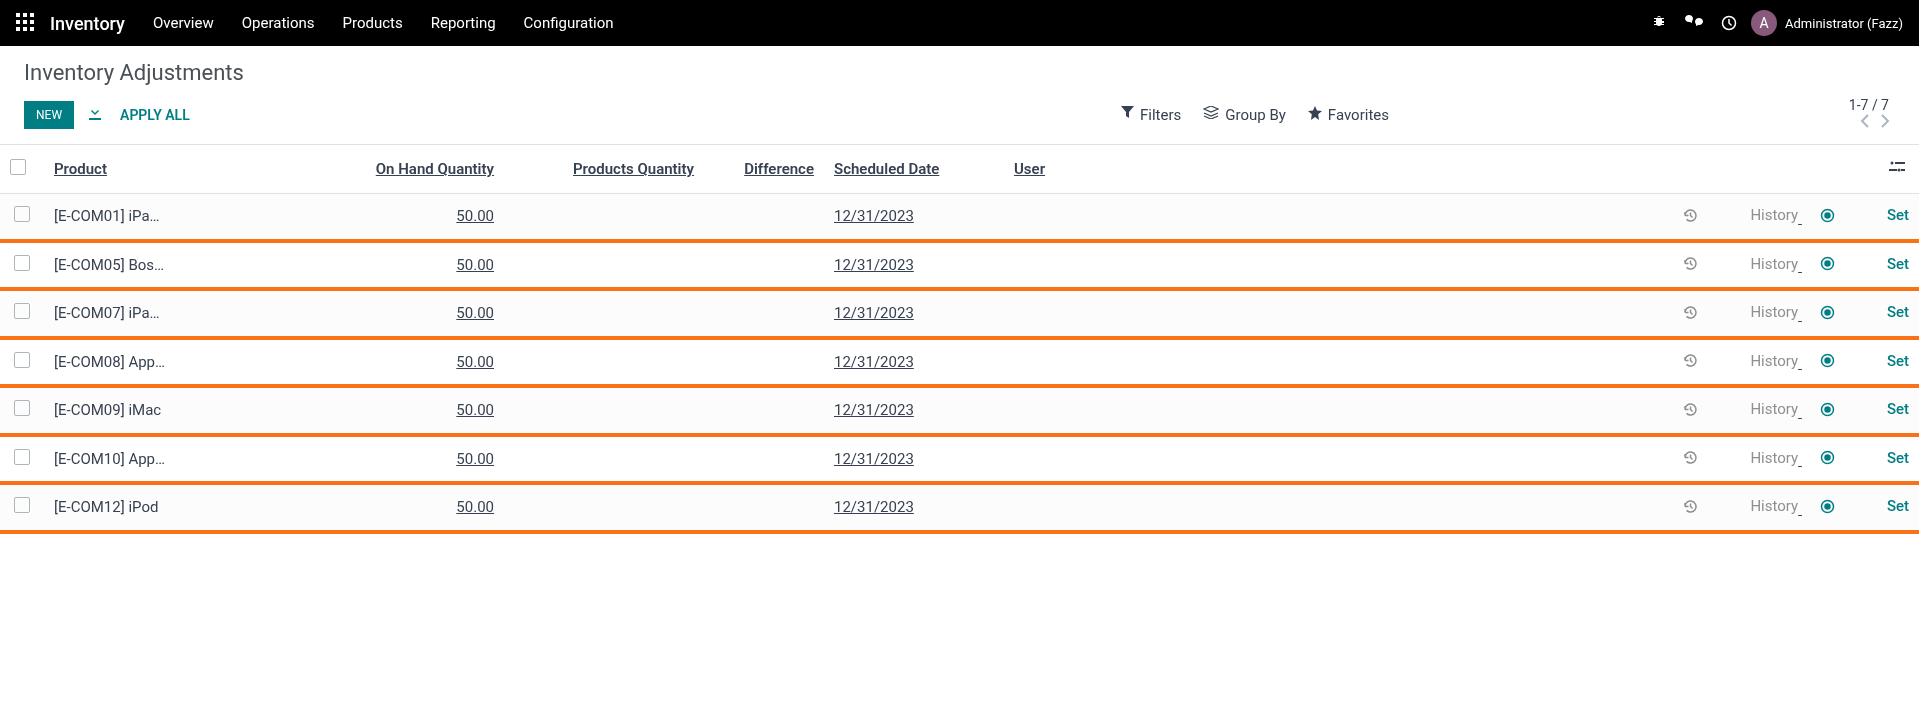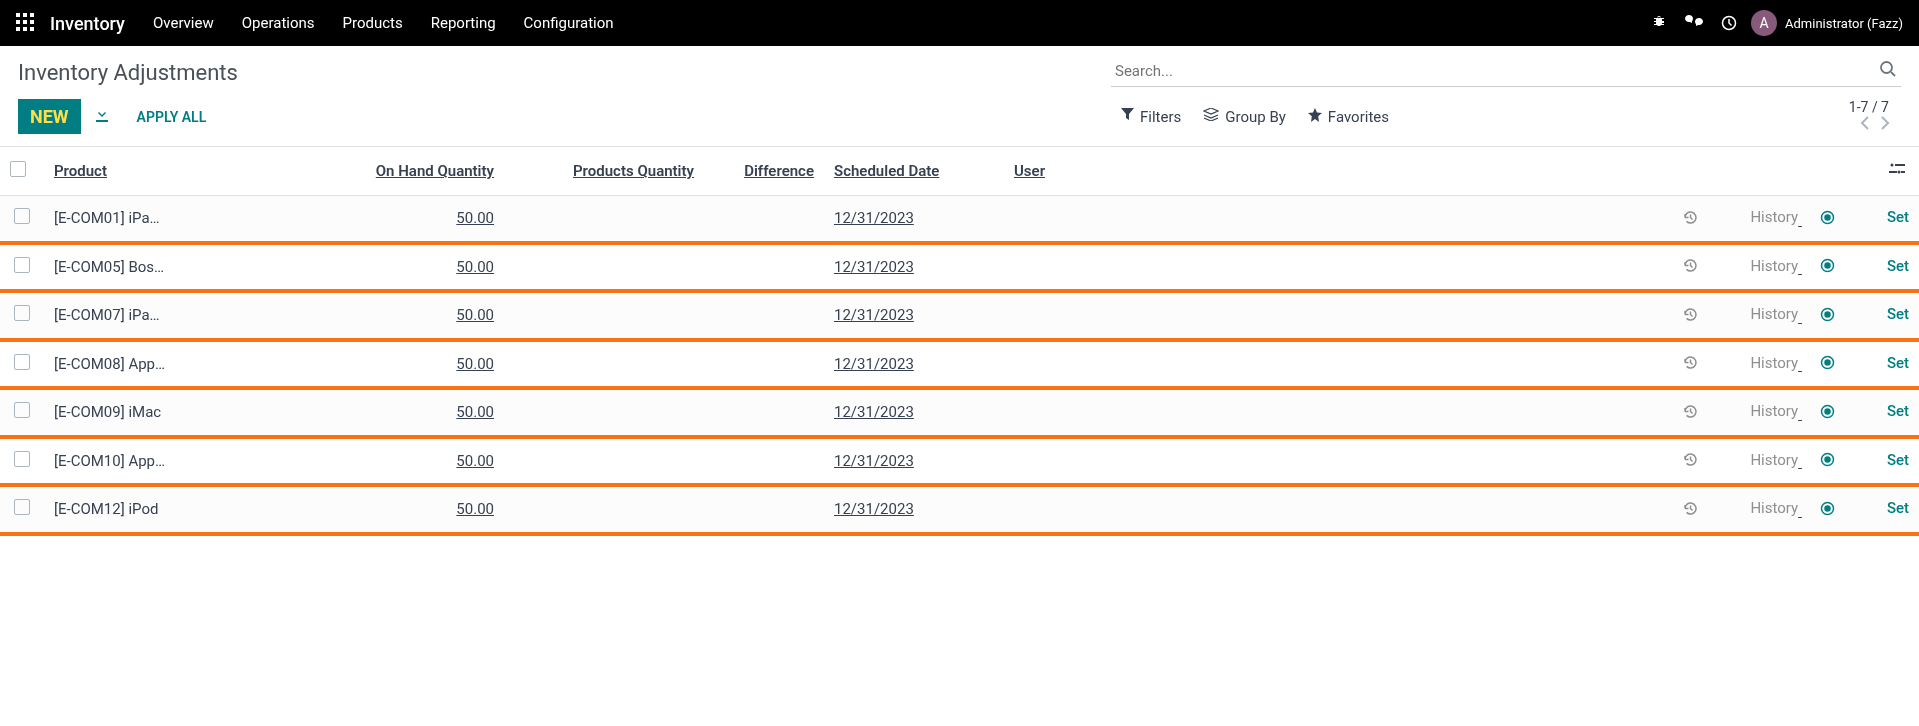--- a/index.html
+++ b/index.html
@@ -14,32 +14,32 @@
   color: #fff;
 }
 .topnav .apps-icon { width: 20px; height: 20px; margin-right: 14px; cursor: pointer; }
 .topnav .app-name { font-size: 18px; font-weight: 500; margin-right: 28px; }
 .topnav .menu-item { font-size: 15px; margin-right: 28px; cursor: pointer; }
 .topnav .spacer { flex: 1; }
 .topnav .right-icon { margin-left: 18px; cursor: pointer; display: flex; align-items: center; }
 .topnav .avatar { width: 26px; height: 26px; border-radius: 50%; background: #875A7B; display: flex; align-items: center; justify-content: center; font-size: 14px; margin-left: 14px; }
 .topnav .username { margin-left: 8px; font-size: 13px; }
 
-.controlpanel { padding: 10px 18px 0 18px; }
+.controlpanel { padding: 10px 18px 0 24px; }
 .cp-row1 { display: flex; align-items: flex-start; }
 .breadcrumb-title { font-size: 22px; color: #495057; padding-top: 4px; }
 .search-wrap { flex: 1; margin-left: auto; max-width: 790px; }
 .search-box { width: 100%; border: none; border-bottom: 1px solid #ccc; font-size: 15px; padding: 6px 30px 6px 4px; outline: none; color: #6c757d; position: relative; }
 .search-container { position: relative; }
 .search-icon-right { position: absolute; right: 4px; top: 4px; color: #6c757d; }
 
 .cp-row2 { display: flex; align-items: center; margin-top: 12px; margin-bottom: 12px; }
-.btn-new { background: #017E84; color: #fde047; font-weight: 700; font-size: 18px; padding: 7px 12px; border: none; cursor: pointer; }
+.btn-new { background: #017E84; color: #ffffff; font-weight: 400; font-size: 12px; padding: 7px 12px; border: none; cursor: pointer; }
 .btn-download { background: transparent; border: none; color: #017E84; font-size: 15px; margin-left: 14px; cursor: pointer; }
-.btn-applyall { background: transparent; border: none; color: #017E84; font-weight: 600; font-size: 14px; margin-left: 28px; cursor: pointer; }
+.btn-applyall { background: transparent; border: none; color: #017E84; font-weight: 600; font-size: 14px; margin-left: 18px; cursor: pointer; }
 .cp-row2 .spacer { flex: 1; }
 .search-opts { display: flex; align-items: center; margin-right: auto; padding-left: 10px;}
 .search-opt { display: flex; align-items: flex-start; font-size: 15px; color: #374151; cursor: pointer; margin-right: 22px; }
 .search-opt svg, .search-opt .ico { margin-right: 6px; }
 .pager { font-size: 14px; color: #374151; margin-right: 12px; }
 .pager-arrows { display: flex; align-items: center; }
 .pager-arrow { color: #adb5bd; cursor: pointer; padding: 0 4px; }
 .cp-bottom-right{display:flex; align-items:center;flex-direction:column; }
 .right-block{ display:flex; align-items:center; justify-content:space-between; width:790px;}
 
@@ -109,29 +109,20 @@
   </span>
   <span class="avatar">
       <span>A</span>
     </span>
   <span class="username">Administrator (Fazz)</span>
 </div>
 
 <div class="controlpanel">
   <div class="cp-row1">
     <div class="breadcrumb-title">Inventory Adjustments</div>
-    <div class="search-wrap search-container">
-      <input class="search-box" type="text" placeholder="Search..." style="">
-      <span class="search-icon-right">
-        <svg width="18" height="18" viewBox="0 0 18 18" fill="none" stroke="#6c757d" stroke-width="1.8">
-            <circle cx="7.5" cy="7.5" r="5.5"></circle>
-            <line x1="12" y1="12" x2="16" y2="16"></line>
-          </svg>
-      </span>
-    </div>
   </div>
   <div class="cp-row2">
     <button class="btn-new">NEW</button>
     <button class="btn-download">
       <svg width="14" height="14" viewBox="0 0 14 14" fill="#017E84">
           <path d="M7 0v7L4 4l-1 1 4 4 4-4-1-1-3 3V0H7zm-6 12h12v2H1v-2z"></path>
         </svg>
     </button>
     <button class="btn-applyall">APPLY ALL</button>
     <span class="spacer"></span>

